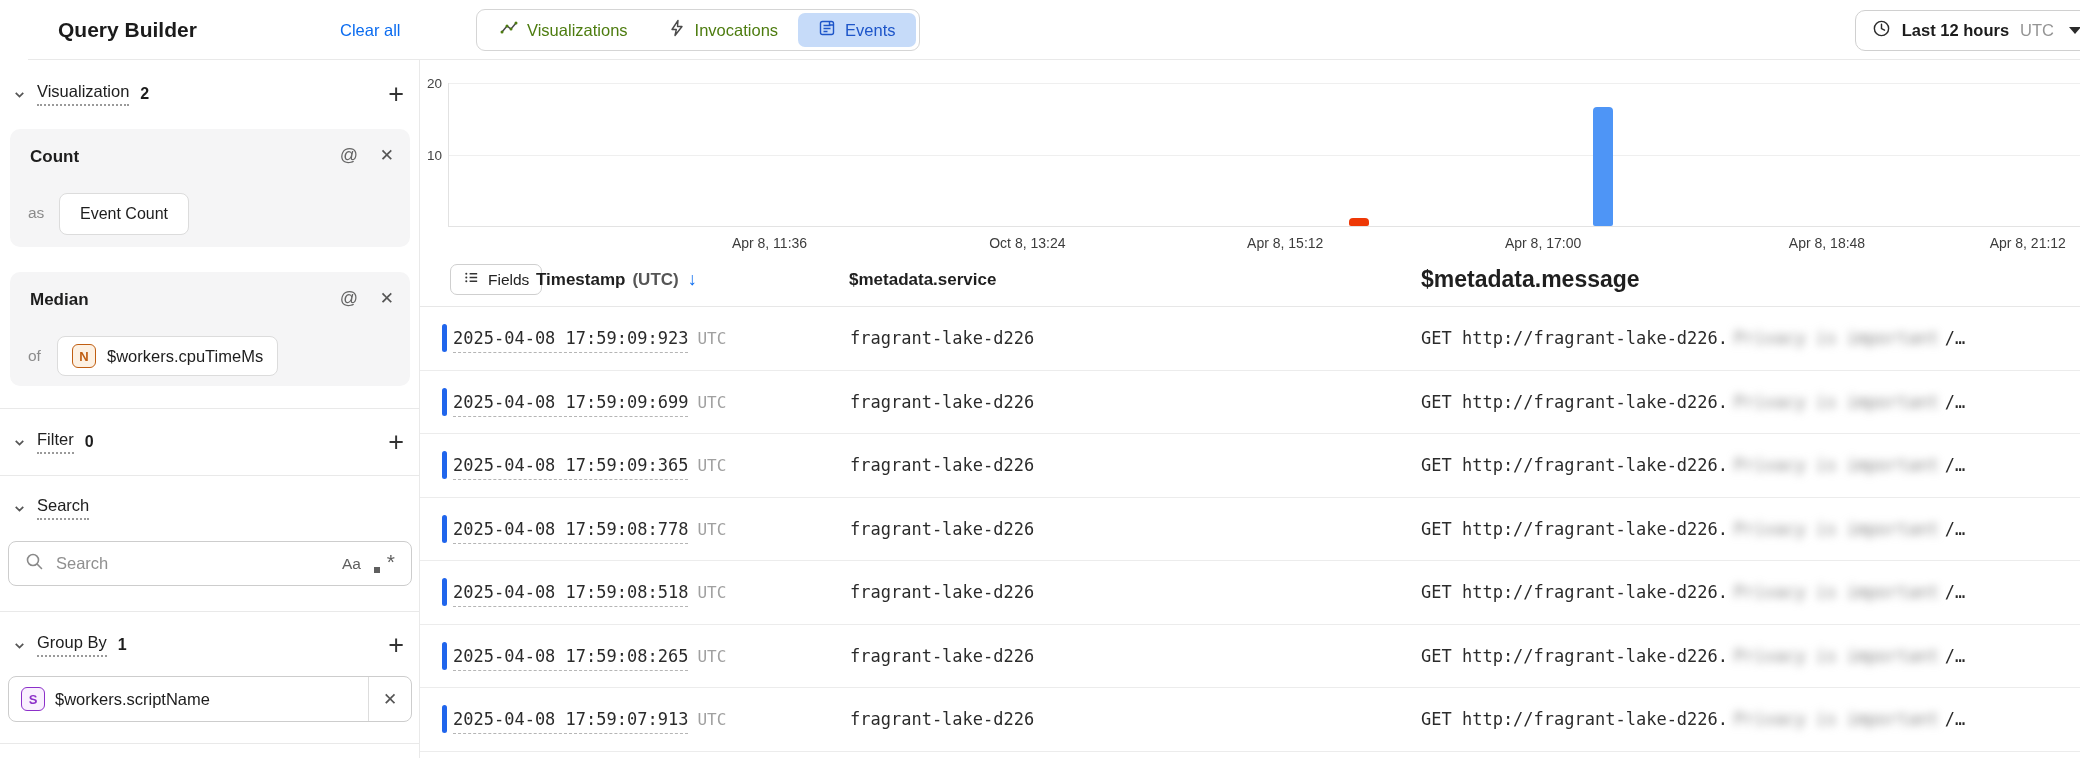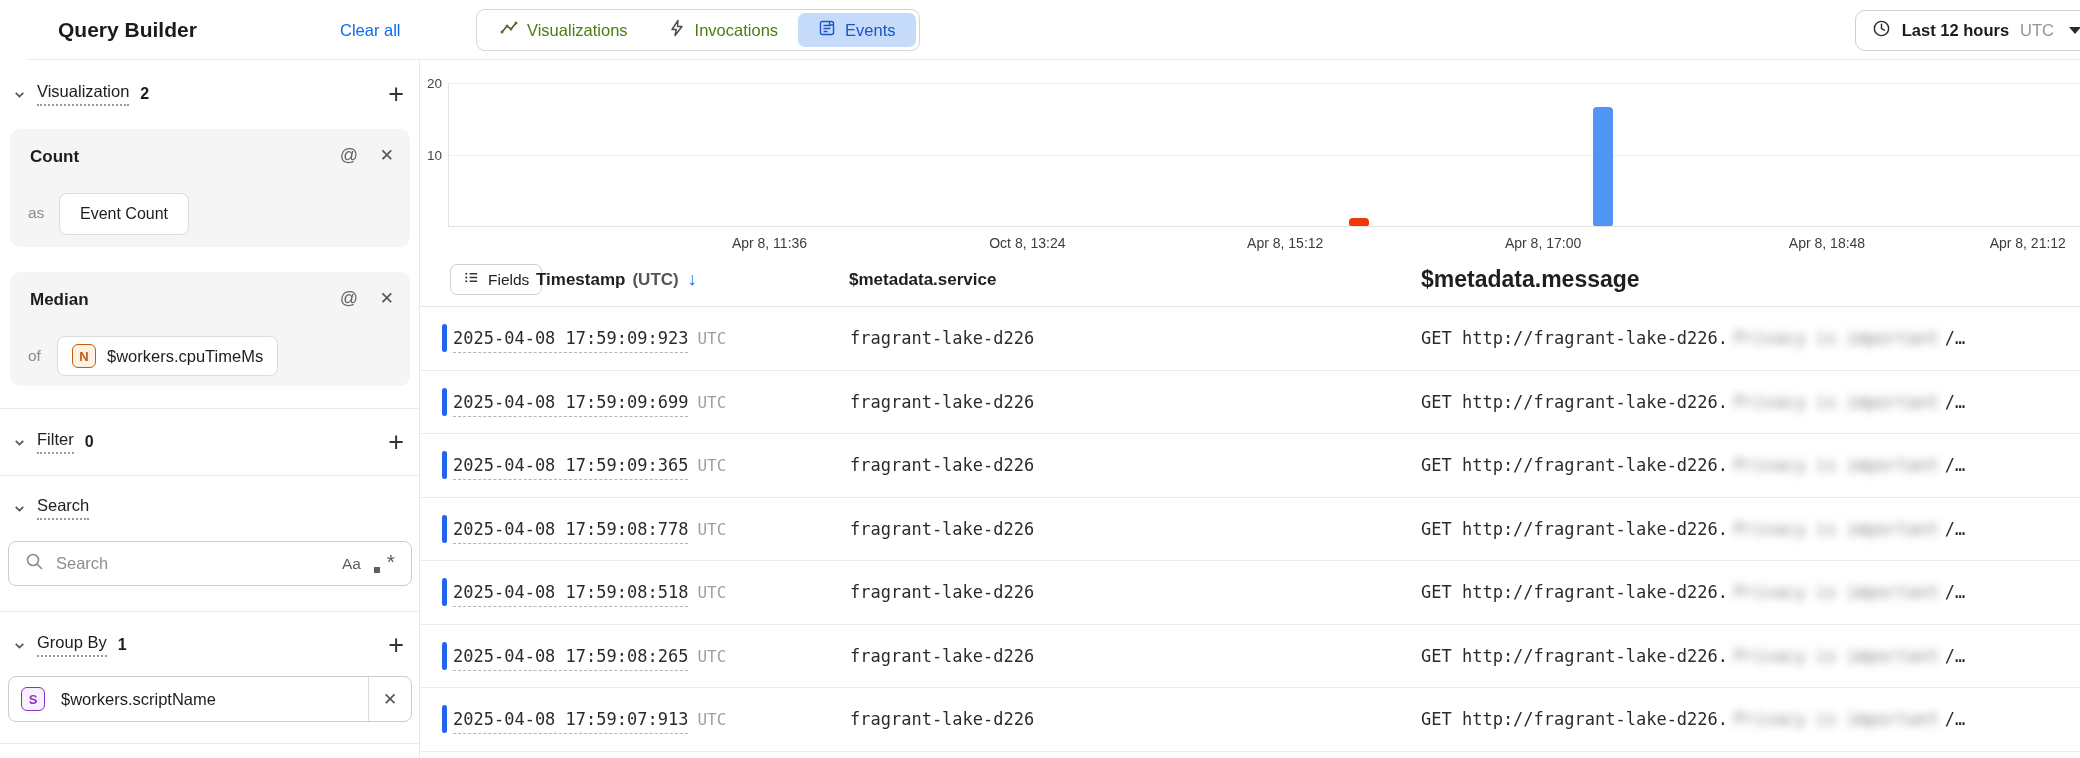--- a/index.html
+++ b/index.html
@@ -46,21 +46,21 @@
   .search-box svg { margin-left:16px; }
   .search-box input { flex:1; border:none; outline:none; font-size:16.5px; color:#222; margin-left:12px; background:transparent; }
   .search-box input::placeholder { color:#8f8f8f; }
   .aa-icon { font-size:15.5px; color:#5f5f5f; margin-right:12px; cursor:pointer; }
   .regex-icon { position:relative; width:22px; height:22px; margin-right:16px; cursor:pointer; }
   .regex-icon .sq { position:absolute; left:1px; bottom:2px; width:6px; height:6px; background:#5f5f5f; }
   .regex-icon .ast { position:absolute; right:0; top:-3px; font-size:21px; color:#5f5f5f; }
 
   .group-pill { position:absolute; left:8px; top:616px; width:404px; height:46px; border:1px solid #cdcdcd; border-radius:8px; background:#fff; display:flex; align-items:center; cursor:pointer; }
   .group-pill .badge { margin-left:12px; }
-  .group-pill .pill-text { margin-left:16px; flex:1; }
+  .group-pill .pill-text { margin-left:10px; flex:1; }
   .group-pill .vsep { width:1px; height:44px; background:#ddd; }
   .group-pill .gx { width:42px; text-align:center; font-size:17px; color:#555; cursor:pointer; }
 
   
   .main { position:absolute; left:420px; top:60px; width:1660px; height:698px; background:#fff; }
   .plot { position:absolute; left:28px; top:23px; width:1632px; height:143px; }
   .gridline { position:absolute; left:0; width:1632px; height:1px; background:#efefef; }
   .gridline.base { background:#e3e3e3; }
   .yaxis-line { position:absolute; left:0; top:0; width:1px; height:143px; background:#e2e2e2; }
   .y-tick { position:absolute; left:-32px; width:26px; text-align:right; font-size:13.5px; color:#444; transform:translateY(-50%); }

